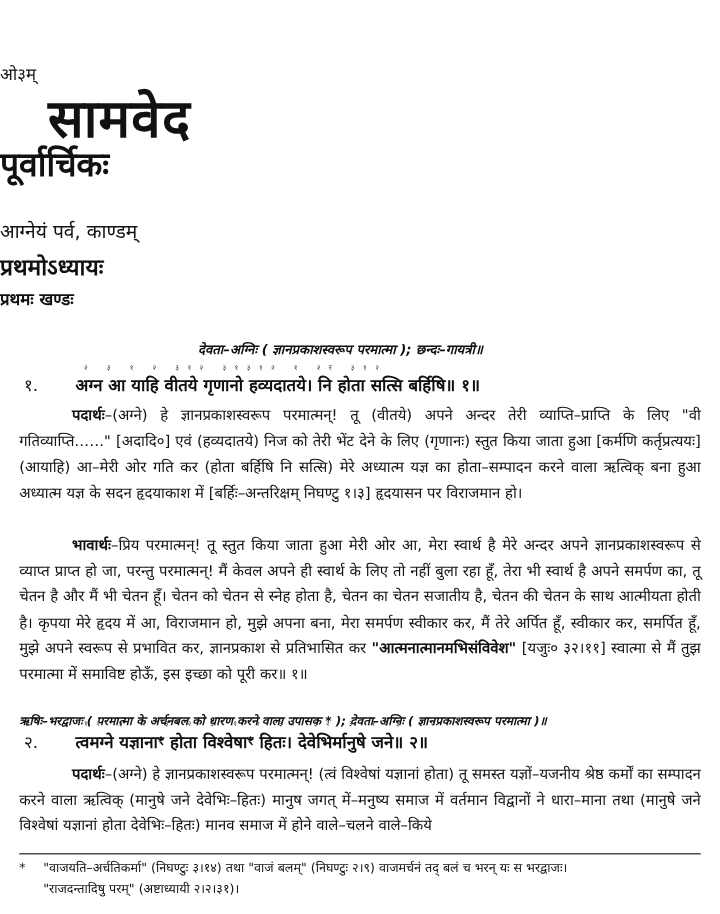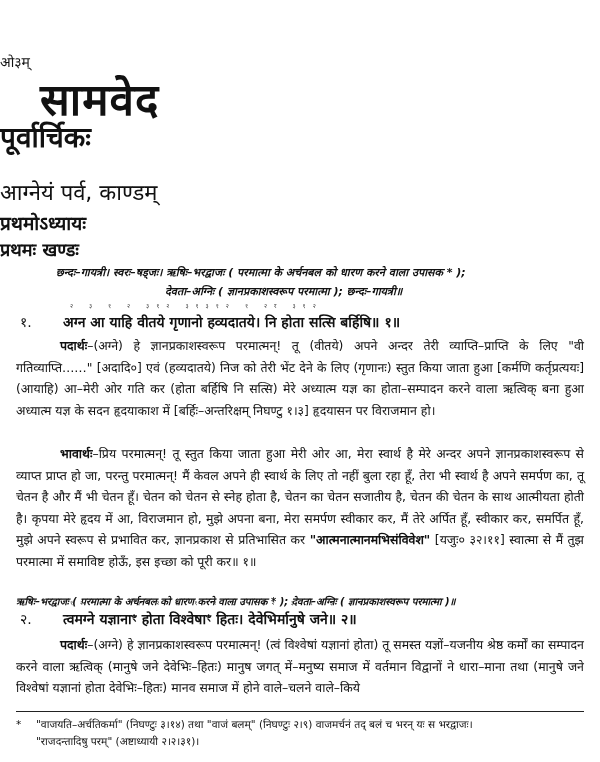--- a/index.html
+++ b/index.html
@@ -5,23 +5,23 @@
   html, body { margin: 0; padding: 0; background: #ffffff; }
   body {
     width: 600px; height: 762px; overflow: hidden; position: relative;
     font-family: "DejaVu Sans", "Liberation Sans", sans-serif; color: #111;
   }
   .page { position: absolute; left: 0; top: 0; width: 600px; height: 762px; }
   .center { position: absolute; left: 0; width: 600px; text-align: left; }
   #om { top: 52px; font-size: 14px; }
   #title { top: 72px; font-size: 44px; font-weight: 900; letter-spacing: 1px; line-height: 56px; margin-left: 40px; }
   #subtitle { top: 120px; font-size: 28px; font-weight: 700; line-height: 36px; }
-  #section { top: 178px; font-size: 22px; line-height: 30px; }
+  #section { top: 178px; font-size: 16px; line-height: 30px; }
   #chapter { top: 210px; font-size: 19px; font-weight: 700; line-height: 26px; }
-  #khanda { top: 240px; font-size: 18px; font-weight: 700; line-height: 20px; }
+  #khanda { top: 240px; font-size: 14px; font-weight: 700; line-height: 20px; }
   .meta { position: absolute; font-style: italic; font-weight: 700; font-size: 11px; line-height: 16px; white-space: nowrap; }
   #meta1 { left: 56px; top: 265px; }
   #meta2 { left: 165px; top: 284px; }
   #meta3 { left: 16px; top: 594px; font-size: 10px; }
   .mantra { position: absolute; left: 0; width: 600px; font-weight: 700; font-size: 14px; line-height: 18px; }
   .mantra .num { position: absolute; left: 20px; font-weight: 400; }
   .mantra .text { position: absolute; left: 63px; white-space: nowrap; }
   .swara { position: absolute; left: 70px; font-size: 6px; letter-spacing: 7px; color: #333; white-space: nowrap; }
   #mantra1 { top: 313px; }
   #swara1 { top: 302px; }
@@ -44,21 +44,20 @@
 
 <div class="page">
 
   <div id="om" class="center">ओ३म्</div>
   <div id="title" class="center">सामवेद</div>
   <div id="subtitle" class="center">पूर्वार्चिकः</div>
   <div id="section" class="center">आग्नेयं पर्व, काण्डम्</div>
   <div id="chapter" class="center">प्रथमोऽध्यायः</div>
   <div id="khanda" class="center">प्रथमः खण्डः</div>
 
-  <div id="meta1" class="meta">छन्दः–गायत्री। स्वरः–षड्जः। ऋषिः–भरद्वाजः ( परमात्मा के अर्चनबल को धारण करने वाला उपासक * );</div>
   <div id="meta2" class="meta">देवता–अग्निः ( ज्ञानप्रकाशस्वरूप परमात्मा ); छन्दः–गायत्री॥</div>
 
   <div id="swara1" class="swara">२ ३  १ २   ३१२   ३१३१२     १  २र    ३१२</div>
   <div id="mantra1" class="mantra">
     <span class="num">१.</span>
     <span class="text">अग्न आ याहि वीतये गृणानो हव्यदातये। नि होता सत्सि बर्हिषि॥ १॥</span>
   </div>
 
   <div id="pad1" class="para"><span class="indent"></span><span class="lbl">पदार्थः</span><span>–(अग्ने) हे ज्ञानप्रकाशस्वरूप परमात्मन्! तू (वीतये) अपने अन्दर तेरी व्याप्ति–प्राप्ति के लिए "वी गतिव्याप्ति……" [अदादि०] एवं (हव्यदातये) निज को तेरी भेंट देने के लिए (गृणानः) स्तुत किया जाता हुआ [कर्मणि कर्तृप्रत्ययः] (आयाहि) आ–मेरी ओर गति कर (होता बर्हिषि नि सत्सि) मेरे अध्यात्म यज्ञ का होता–सम्पादन करने वाला ऋत्विक् बना हुआ अध्यात्म यज्ञ के सदन हृदयाकाश में [बर्हिः–अन्तरिक्षम् निघण्टु १।३] हृदयासन पर विराजमान हो।</span></div>
 

